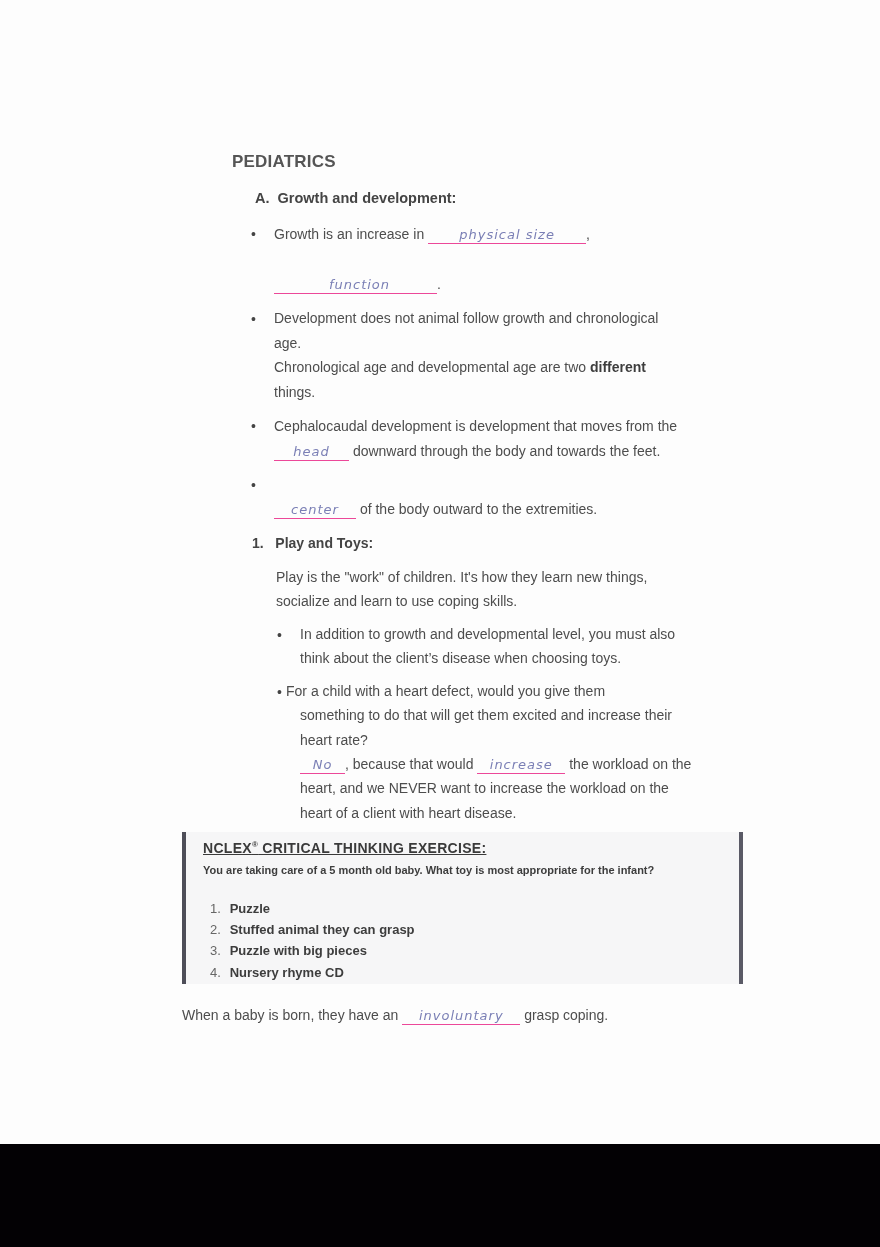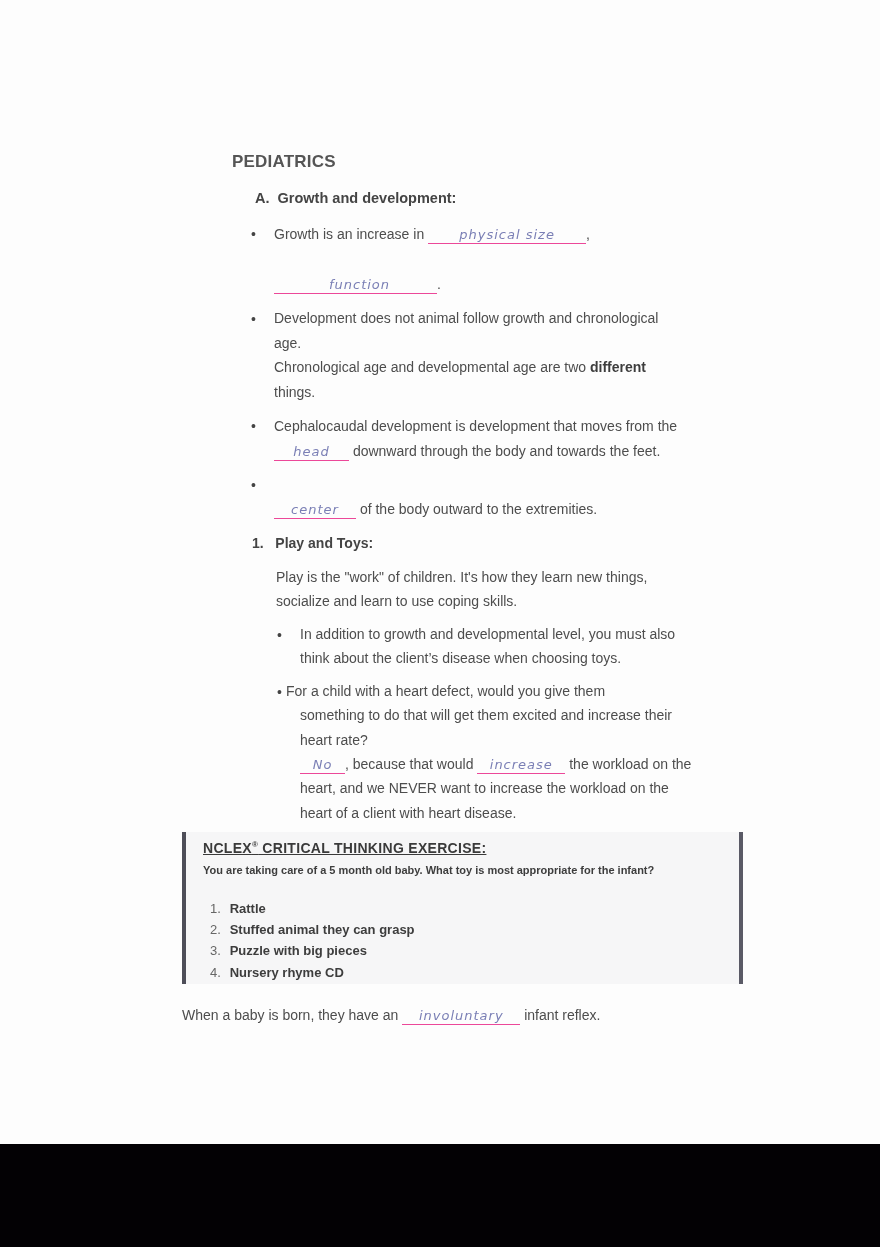--- a/index.html
+++ b/index.html
@@ -93,36 +93,36 @@
   <div class="abs txt" style="left:300px; top:801px;">heart of a client with heart disease.</div>
 
   <div class="box"></div>
   <div class="abs box-title">
     <span>NCLEX</span><sup>®</sup><span> CRITICAL THINKING EXERCISE:</span>
   </div>
   <div class="abs box-q">You are taking care of a 5 month old baby. What toy is most appropriate for the infant?</div>
 
   <div class="abs opt" style="left:210px; top:901px;">
     <span class="num">1.</span>
-    <span>Rattle</span>
+    <span>Puzzle</span>
   </div>
   <div class="abs opt" style="left:210px; top:922px;">
     <span class="num">2.</span>
     <span>Stuffed animal they can grasp</span>
   </div>
   <div class="abs opt" style="left:210px; top:943px;">
     <span class="num">3.</span>
     <span>Puzzle with big pieces</span>
   </div>
   <div class="abs opt" style="left:210px; top:965px;">
     <span class="num">4.</span>
     <span>Nursery rhyme CD</span>
   </div>
 
   <div class="abs txt" style="left:182px; top:1003px;">
     <span>When a baby is born, they have an</span>
     <span class="hw" style="width:118px;">involuntary</span>
-    <span>infant reflex.</span>
+    <span>grasp coping.</span>
   </div>
 
 </div>
 
 <div class="blackbar"></div>
 
 </body></html>

